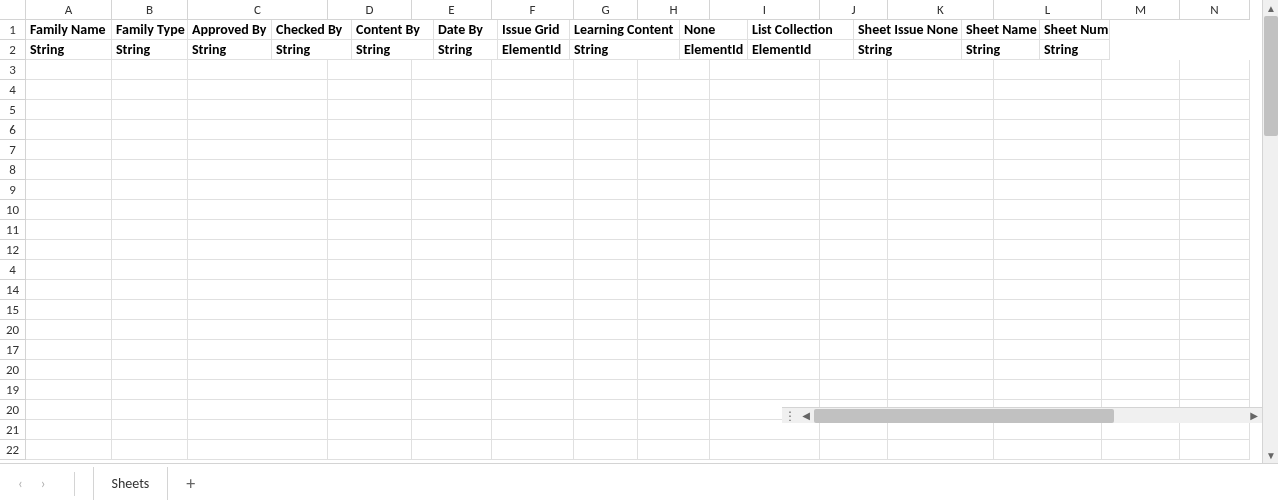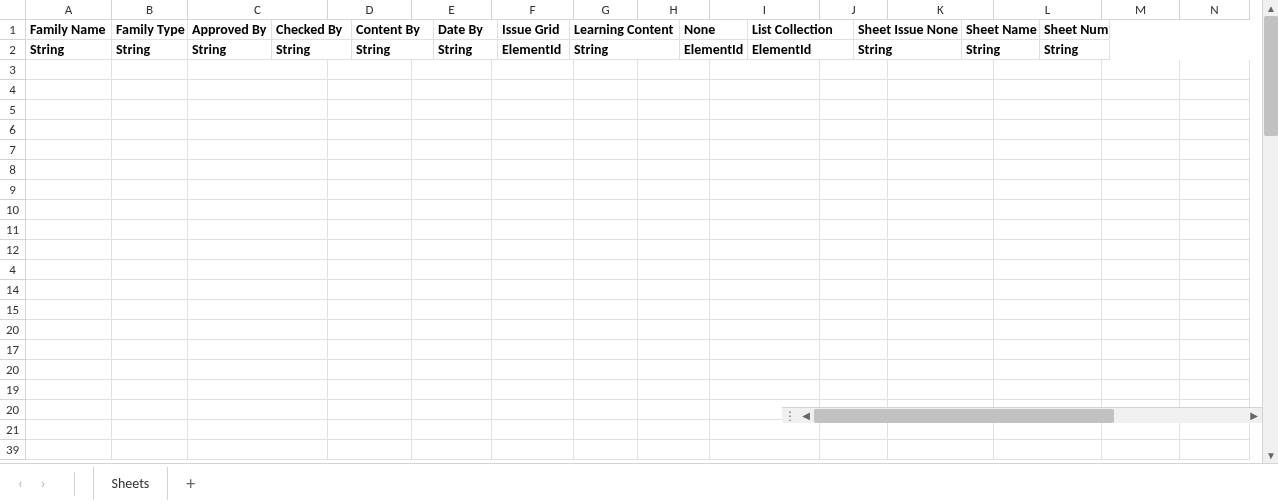--- a/index.html
+++ b/index.html
@@ -75,21 +75,21 @@
       <div class="row-header">12</div>
       <div class="row-header">4</div>
       <div class="row-header">14</div>
       <div class="row-header">15</div>
       <div class="row-header">20</div>
       <div class="row-header">17</div>
       <div class="row-header">20</div>
       <div class="row-header">19</div>
       <div class="row-header">20</div>
       <div class="row-header">21</div>
-      <div class="row-header">39</div>
+      <div class="row-header">22</div>
     </div>
   <div class="grid" id="grid">
       <div class="row">
         <div class="cell bold" style="width: 86px;">Family Name</div>
         <div class="cell bold" style="width: 76px;">Family Type</div>
         <div class="cell bold" style="width: 84px;">Approved By</div>
         <div class="cell bold" style="width: 80px;">Checked By</div>
         <div class="cell bold" style="width: 82px;">Content By</div>
         <div class="cell bold" style="width: 64px;">Date By</div>
         <div class="cell bold" style="width: 72px;">Issue Grid</div>

